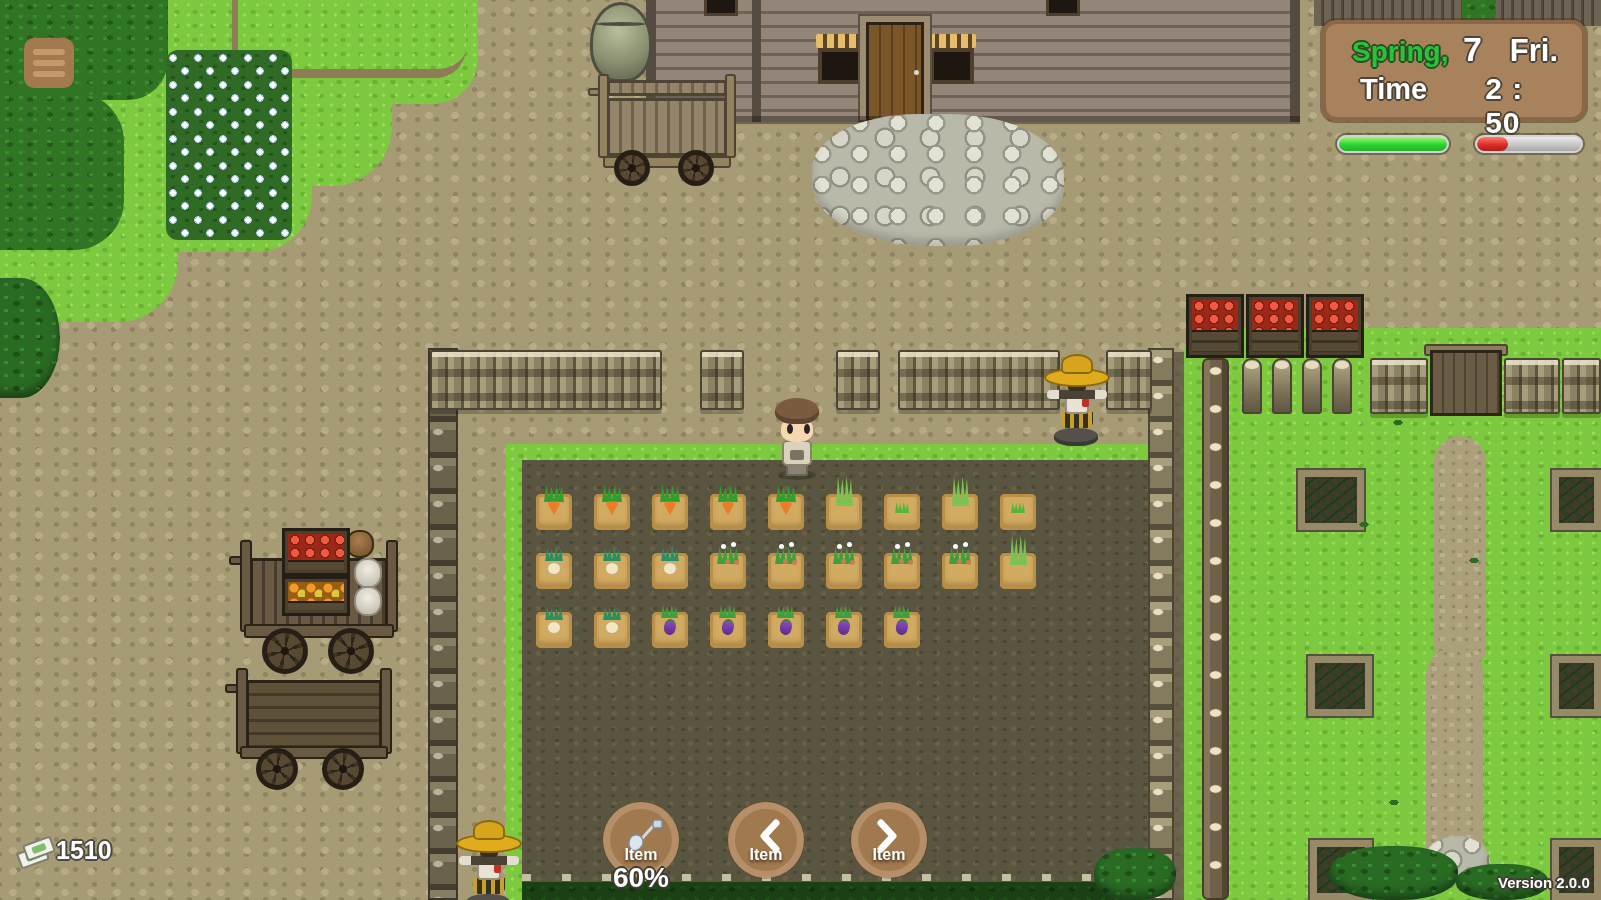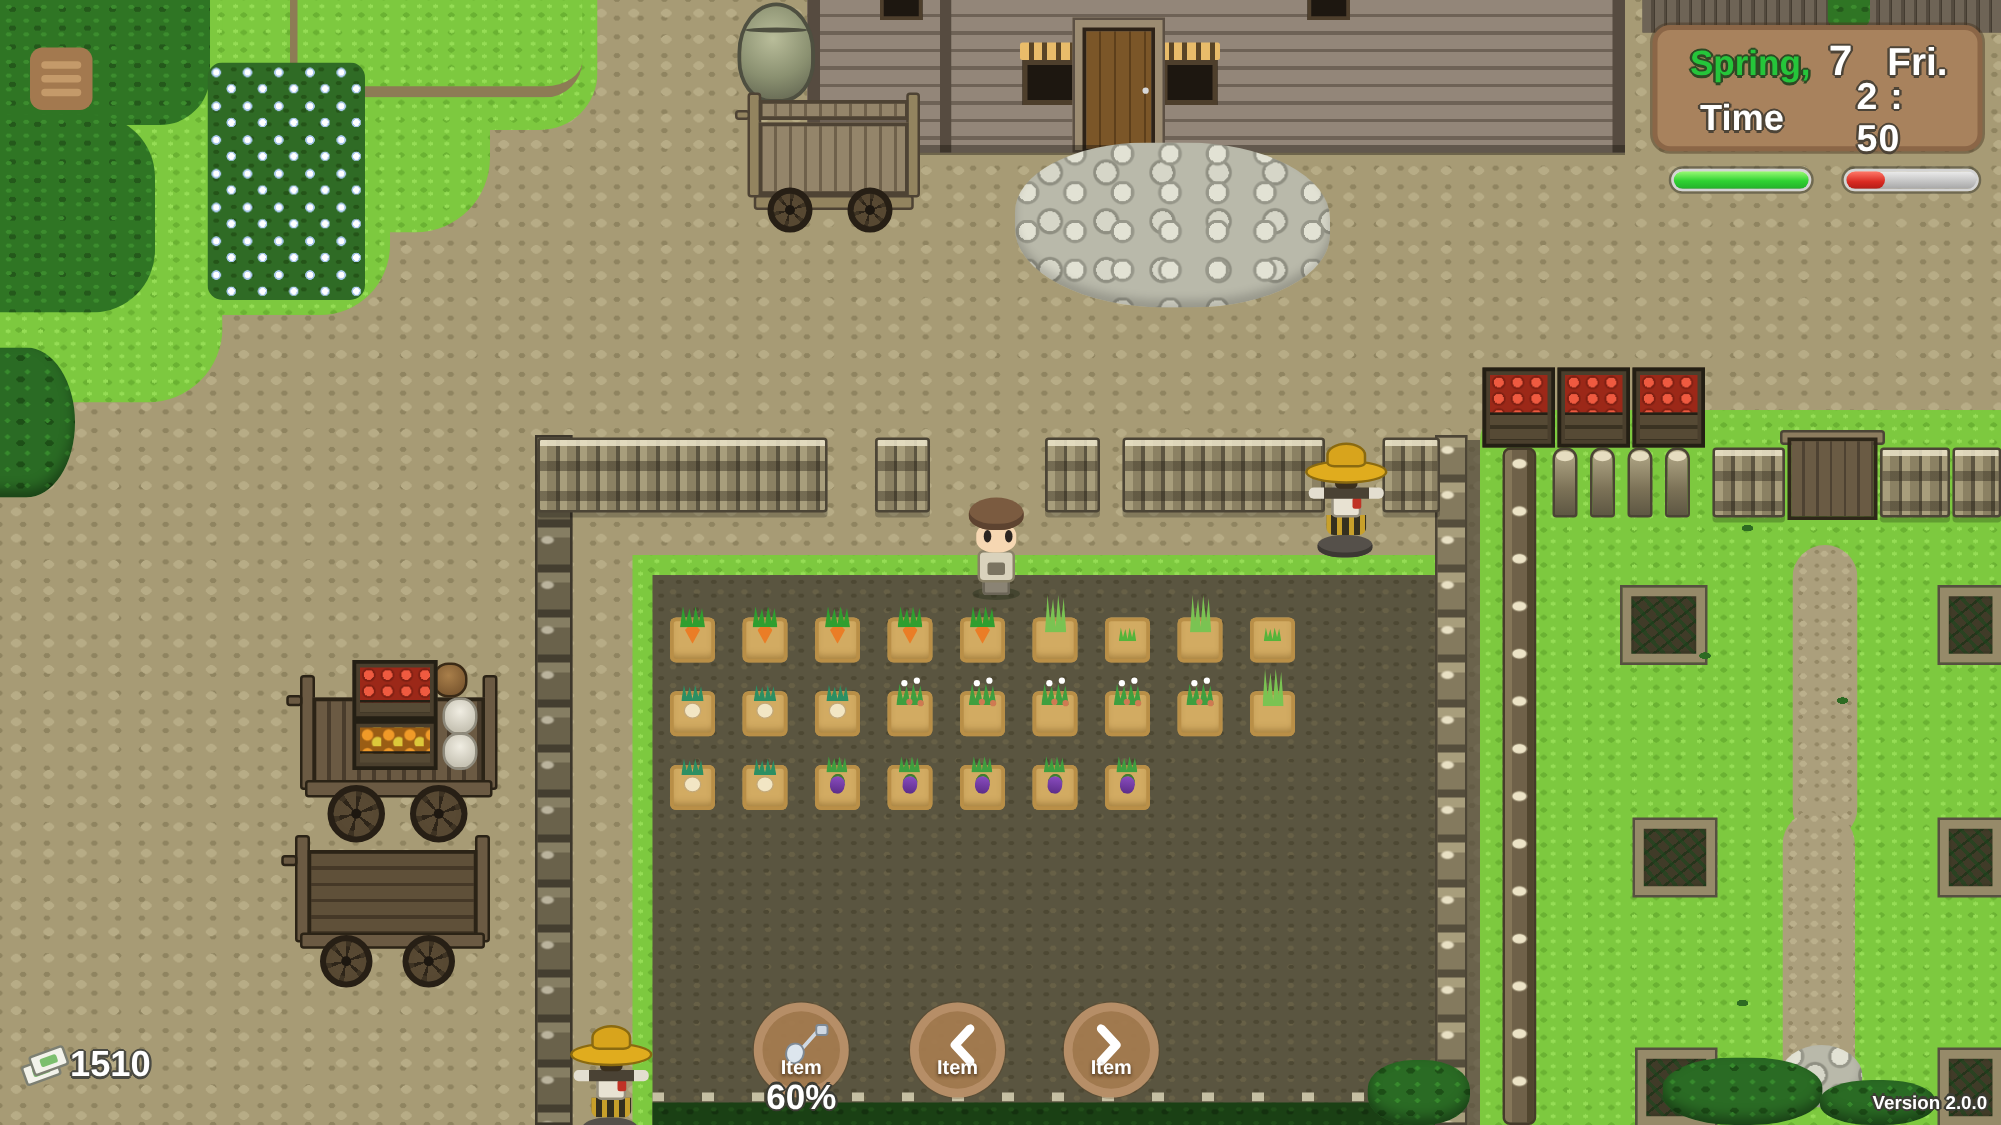--- a/index.html
+++ b/index.html
@@ -409,42 +409,42 @@
     <span style="top:22px;"></span>
     <span style="top:33px;"></span>
   </div>
 
   <div id="panel">
     <div class="row r1" style="position:absolute;left:0;right:0;top:2px;">
       <span class="ot" style="position:relative;color:#25c53a;--oc:#2e4a24;font-size:28px;flex:1;">Spring,</span>
       <span class="ot" style="position:relative;font-size:34px;width:58px;text-align:center;">7</span>
       <span class="ot" style="position:relative;font-size:31px;width:74px;text-align:right;">Fri.</span>
     </div>
-    <div class="row r2" style="position:absolute;left:0;right:0;top:48px;align-items:center;">
+    <div class="row r2" style="position:absolute;left:0;right:0;top:48px;">
       <span class="ot" style="position:relative;font-size:29px;">Time</span>
       <span class="ot" style="position:relative;font-size:30px;margin-left:58px;letter-spacing:1px;">2 : 50</span>
     </div>
   </div>
 
   <div class="bar" style="left:1337px;top:135px;width:112px;">
     <div class="fill g" style="width: 100%;"></div>
   </div>
   <div class="bar" style="left:1475px;top:135px;width:108px;">
     <div class="fill r" style="width: 30%;"></div>
   </div>
 
   <div id="money-icon" style="left:16px;top:838px;width:42px;height:34px;">
     <div class="bill" style="left:2px;top:10px;transform:rotate(-20deg);">
         <i></i>
       </div>
     <div class="bill" style="left:8px;top:2px;transform:rotate(-20deg);">
         <i></i>
       </div>
   </div>
-  <div class="ot htext" style="left:56px;top:836px;font-size:29px;--oc:#4a4a42;">1510</div>
+  <div class="ot htext" style="left:56px;top:836px;font-size:25px;--oc:#4a4a42;">1510</div>
 
   <div class="abtn" style="left:603px;top:802px;">
     <svg style="left:16px;top:8px;" width="40" height="36" viewBox="0 0 40 36">
       <line x1="12" y1="26" x2="28" y2="8" stroke="#cfd8e2" stroke-width="3" stroke-linecap="round"></line>
       <rect x="27" y="3" width="9" height="8" rx="2" fill="#cfd8e2" stroke="#7e8a96" stroke-width="1.5"></rect>
       <path d="M5 32 C1 27 3 19 9 18 C15 17 19 23 16 29 C13 34 8 35 5 32 Z" fill="#dde6ee" stroke="#7e8a96" stroke-width="1.5"></path>
     </svg>
     <span class="lbl">Item</span>
   </div>
   <div class="abtn" style="left:728px;top:802px;">

